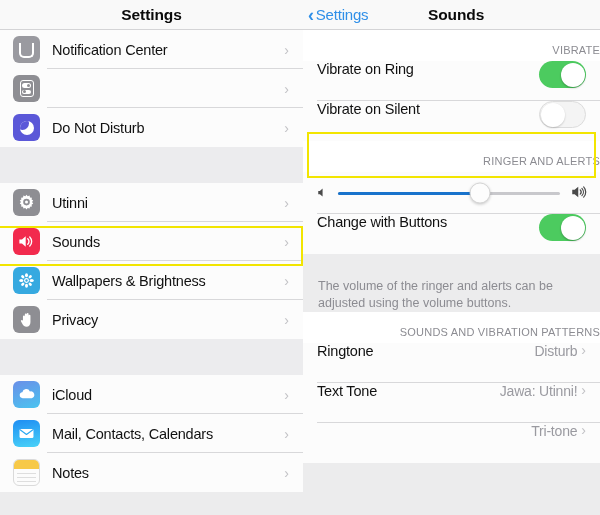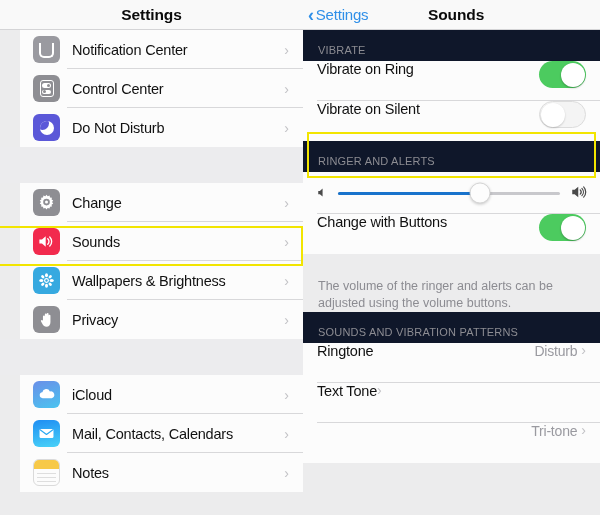--- a/index.html
+++ b/index.html
@@ -21,21 +21,21 @@
   .left-header {
     height: 30px;
     background: #f9f9f9;
     display: flex; align-items: center; justify-content: center;
     border-bottom: 1px solid #d4d4d6;
   }
   .left-header-title {
     font-size: 15.5px; font-weight: bold; color: #0a0a0a;
     letter-spacing: -0.1px;
   }
-  .l-group { background: #3b82f6; margin-left: 20px; }
+  .l-group { background: #3b82f6; }
   .l-gap { background: #ececee; }
 
   .l-row {
     position: relative;
     display: flex; align-items: center;
     height: 39px;
     padding-left: 13px;
     background: #fcfcfc;
   }
   .l-row::after {
@@ -129,21 +129,21 @@
   .back-chev {
     font-size: 18px; line-height: 1; margin-right: 2px; color: #2f8fe8;
     font-weight: 600;
   }
   .right-title {
     position: absolute; left: 125px;
     font-size: 15.5px; font-weight: bold; color: #0a0a0a; letter-spacing:-0.1px;
   }
   .sec-head {
     font-size: 11px; color: #8c8c92; letter-spacing: 0.2px;
-    padding: 14px 0 5px 15px; background: #0f172a;
+    padding: 14px 0 5px 15px; background: #ffffff; text-align: right;
   }
   .r-group { background: #fcfcfc; }
   .r-row {
     position: relative; display: flex; align-items: flex-start;
     height: 40px; padding: 0 14px; background: #fcfcfc;
   }
   .r-row::after {
     content:""; position:absolute; left:14px; right:0; bottom:0; height:1px; background:#d8d8da;
   }
   .r-row.nosep::after { display:none; }
@@ -216,21 +216,20 @@
         <span class="l-chev">›</span>
       </div>
 
       <div class="l-row">
         <span class="l-icon ic-control">
           <span class="glyph">
               <i></i>
               <i class="l"></i>
             </span>
         </span>
-        <span class="l-label">Control Center</span>
         <span class="l-chev">›</span>
       </div>
 
       <div class="l-row nosep">
         <span class="l-icon ic-dnd">
             <i class="glyph"></i>
           </span>
         <span class="l-label">Do Not Disturb</span>
         <span class="l-chev">›</span>
       </div>
@@ -241,21 +240,21 @@
     <div class="l-group">
 
       <div class="l-row">
         <span class="l-icon ic-general">
           <svg width="19" height="19" viewBox="0 0 24 24" fill="#fff">
             <path d="M12 2.2 13.5 4.1 15.9 3.3 16.4 5.7 18.9 5.9 18.4 8.3 20.5 9.6 19 11.5 20.5 13.4 18.4 14.7 18.9 17.1 16.4 17.3 15.9 19.7 13.5 18.9 12 20.8 10.5 18.9 8.1 19.7 7.6 17.3 5.1 17.1 5.6 14.7 3.5 13.4 5 11.5 3.5 9.6 5.6 8.3 5.1 5.9 7.6 5.7 8.1 3.3 10.5 4.1Z"></path>
             <circle cx="12" cy="11.5" r="4.2" fill="#8e8e93"></circle>
             <circle cx="12" cy="11.5" r="1.9" fill="#fff"></circle>
           </svg>
         </span>
-        <span class="l-label">Change</span>
+        <span class="l-label">Utinni</span>
         <span class="l-chev">›</span>
       </div>
 
       <div class="l-row">
         <span class="l-icon ic-sounds">
           <svg width="19" height="19" viewBox="0 0 24 24" fill="#fff">
             <path d="M3 9.5h3.3L11 5.4v13.2L6.3 14.5H3z"></path>
             <path d="M13.6 8.4a5 5 0 0 1 0 7.2" stroke="#fff" stroke-width="1.7" fill="none" stroke-linecap="round"></path>
             <path d="M16.1 6.2a8.2 8.2 0 0 1 0 11.6" stroke="#fff" stroke-width="1.7" fill="none" stroke-linecap="round"></path>
           </svg>
@@ -399,20 +398,21 @@
     <div class="sec-head">SOUNDS AND VIBRATION PATTERNS</div>
 
     <div class="r-group">
       <div class="r-row">
         <span class="r-label">Ringtone</span>
         <span class="r-value">Disturb</span>
         <span class="r-chev">›</span>
       </div>
       <div class="r-row">
         <span class="r-label">Text Tone</span>
+        <span class="r-value">Jawa: Utinni!</span>
         <span class="r-chev">›</span>
       </div>
       <div class="r-row nosep">
         <span class="r-value">Tri-tone</span>
         <span class="r-chev">›</span>
       </div>
     </div>
 
     <div class="highlight-right"></div>
   </div>

